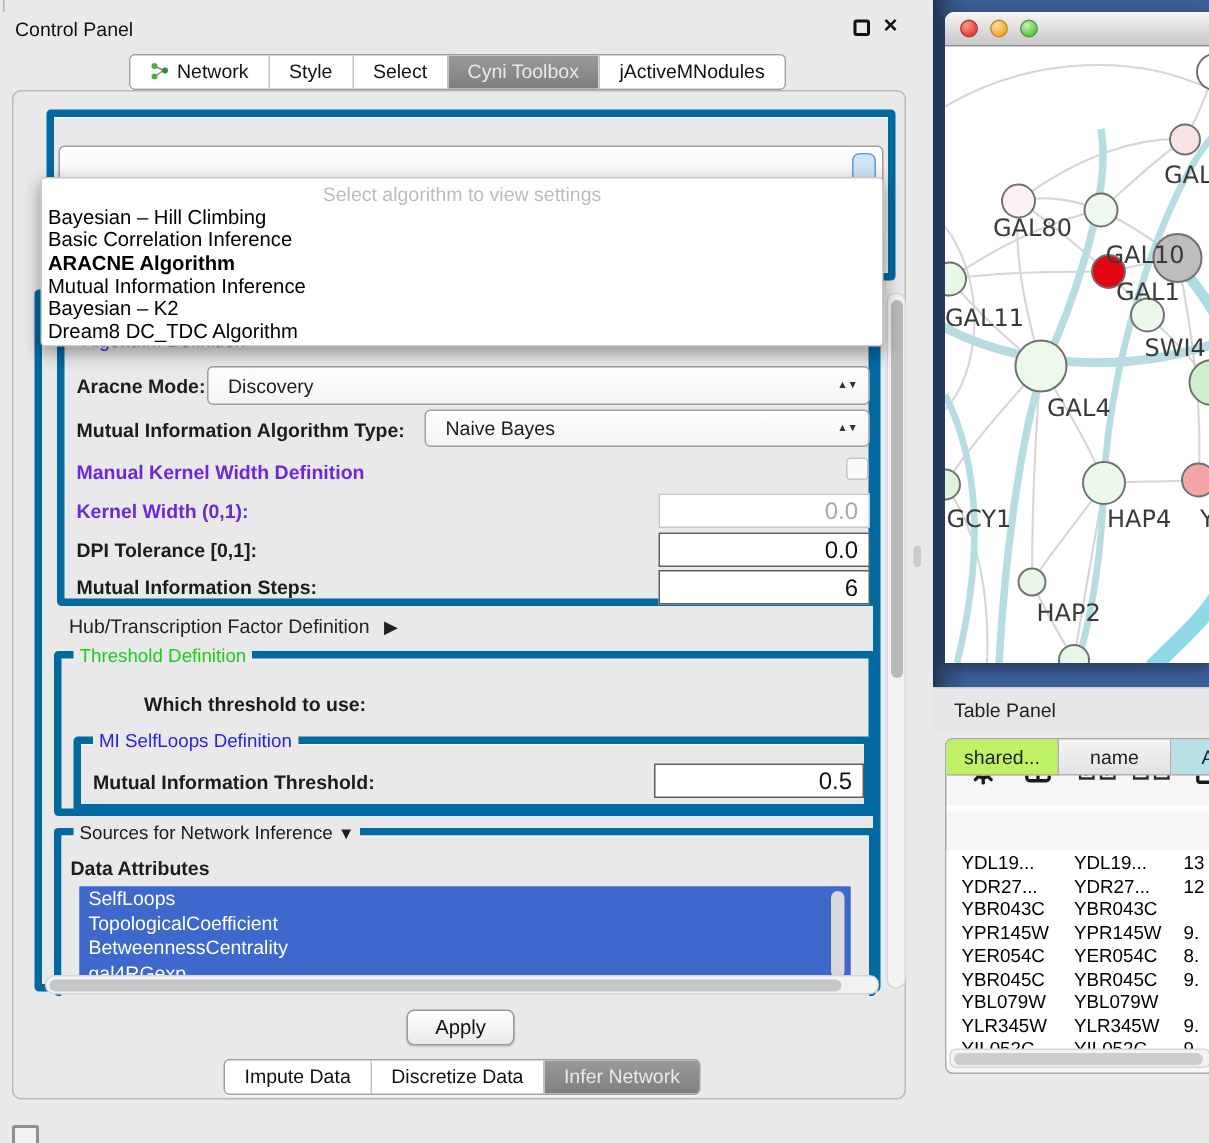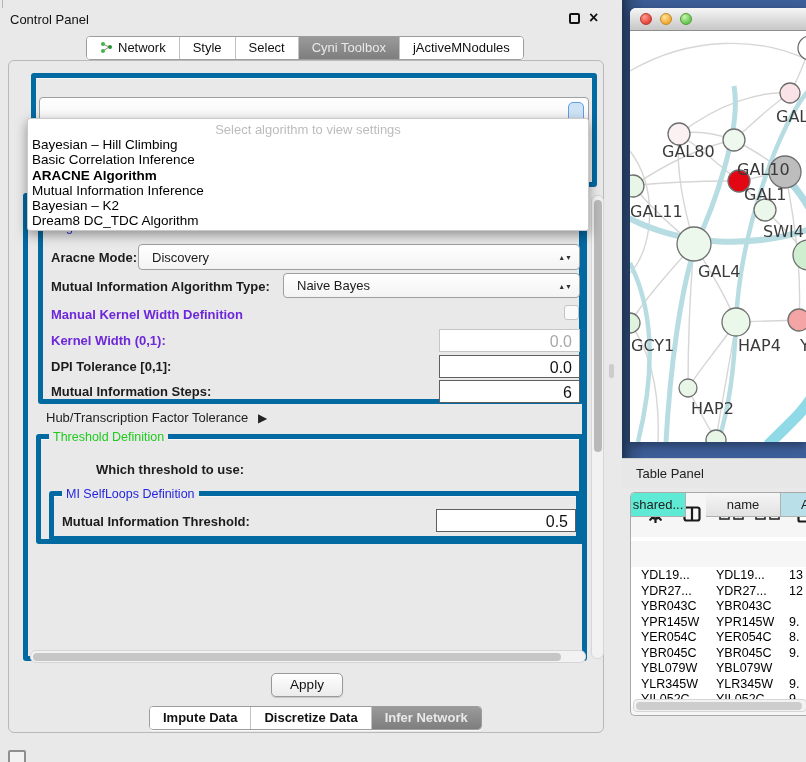--- a/index.html
+++ b/index.html
@@ -166,49 +166,63 @@
         <div class="field dis" style="left:396px;top:100px;width:141px;height:23px;">0.0</div>
 
         <span class="abs lbl" style="left:8px;top:130px;">DPI Tolerance [0,1]:</span>
         <div class="field" style="left:396px;top:126px;width:141px;height:23px;">0.0</div>
 
         <span class="abs lbl" style="left:8px;top:155px;">Mutual Information Steps:</span>
         <div class="field" style="left:396px;top:151px;width:141px;height:23px;">6</div>
       </div>
 
       <span class="abs" style="left:18px;top:212px;color:#222;">
-        <span>Hub/Transcription Factor Tolerance</span>
+        <span>Hub/Transcription Factor Definition</span>
         <span style="font-size:12px;margin-left:6px;">▶</span>
       </span>
 
       <div class="groupbox" style="left:8px;top:236px;width:548px;height:110px;">
         <span class="grouptitle t-green">Threshold Definition</span>
 
         <span class="abs lbl" style="left:55px;top:23px;">Which threshold to use:</span>
 
         <div class="groupbox" style="left:8px;top:52px;width:532px;height:50px;">
           <span class="grouptitle t-blue">MI SelfLoops Definition</span>
           <span class="abs lbl" style="left:8px;top:18px;">Mutual Information Threshold:</span>
           <div class="field" style="left:382px;top:13px;width:140px;height:23px;">0.5</div>
         </div>
       </div>
 
+      <div class="groupbox" style="left:8px;top:354px;width:548px;height:112px;border-bottom:none;">
+        <span class="grouptitle">
+          <span>Sources for Network Inference</span>
+          <span style="font-size:11px;">▼</span>
+        </span>
+        <span class="abs lbl" style="left:6px;top:14px;">Data Attributes</span>
+        <div class="abs" style="left:12px;top:34px;width:514px;height:66px;background:#3e68cc;">
+          <div class="list-sel">SelfLoops</div>
+          <div class="list-sel">TopologicalCoefficient</div>
+          <div class="list-sel">BetweennessCentrality</div>
+          <div class="list-sel">gal4RGexp</div>
+          <div class="scroll-thumb" style="right:4px;top:3px;width:9px;height:58px;background:#d9d9d9;"></div>
+        </div>
+      </div>
 
       <div class="scroll-track" style="left:2px;top:452px;width:556px;height:13px;">
         <div class="scroll-thumb" style="left:2px;top:1.5px;width:528px;height:8px;background:#c6c6c6;"></div>
       </div>
     </div>
 
     <div class="scroll-track" style="left:582px;top:134px;width:13px;height:464px;">
       <div class="scroll-thumb" style="left:1.5px;top:4px;width:8px;height:252px;"></div>
     </div>
 
     <div class="btn" style="left:262px;top:612px;width:72px;height:24px;line-height:22px;">Apply</div>
 
-    <div class="abs" style="left:140px;top:645px;font-weight:bold;">
+    <div class="abs" style="left:140px;top:645px;">
       <div class="seg-tabs">
         <div class="seg">
             <span>Impute Data</span>
           </div>
         <div class="seg">
             <span>Discretize Data</span>
           </div>
         <div class="seg sel">
             <span>Infer Network</span>
           </div>
@@ -331,21 +345,21 @@
       </svg>
       <svg class="abs" style="left:124px;top:16px;" width="26" height="11" viewBox="0 0 26 11">
         <rect x="1" y="1" width="9" height="9" fill="none" stroke="#2a2a2a" stroke-width="1.6"></rect>
         <rect x="15" y="1" width="9" height="9" fill="none" stroke="#2a2a2a" stroke-width="1.6"></rect>
       </svg>
       <svg class="abs" style="left:166px;top:10px;" width="14" height="20" viewBox="0 0 14 20">
         <rect x="1.5" y="1.5" width="12" height="17" rx="1.5" fill="#fff" stroke="#1a1a1a" stroke-width="2.2"></rect>
       </svg>
     </div>
 
-    <div class="th-cell" style="left:0;width:55px;background:#5eead4;">shared...</div>
+    <div class="th-cell" style="left:0;width:75px;background:#bef264;">shared...</div>
     <div class="th-cell" style="left:75px;width:75px;background:linear-gradient(#f5f5f5,#e2e2e2);">name</div>
     <div class="th-cell" style="left:150px;width:26px;background:#b9dfe9;text-align:left;padding-left:20px;">A</div>
     <div class="abs" style="left:0;top:44px;width:176px;height:4px;background:#fff;"></div>
 
     <div class="abs" style="left:0;top:74px;width:176px;height:140px;background:#fff;">
       <div class="td-cell" style="left:0;top:0;width:75px;">YDL19...</div>
       <div class="td-cell" style="left:75px;top:0;width:75px;">YDL19...</div>
       <div class="td-cell" style="left:150px;top:0;width:26px;padding-left:8px;">13</div>
       <div class="td-cell" style="left:0;top:15.5px;width:75px;">YDR27...</div>
       <div class="td-cell" style="left:75px;top:15.5px;width:75px;">YDR27...</div>

